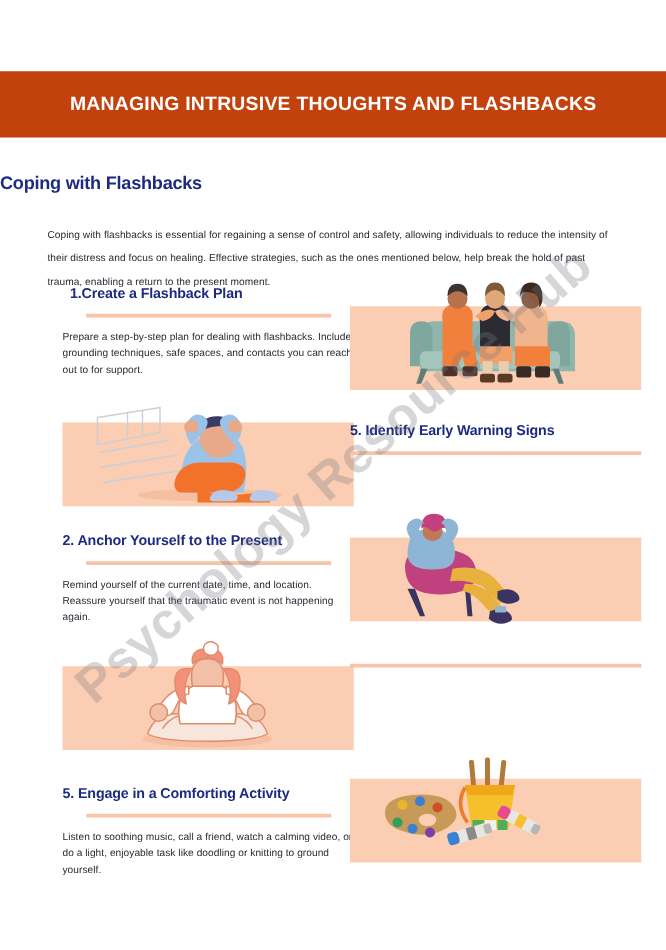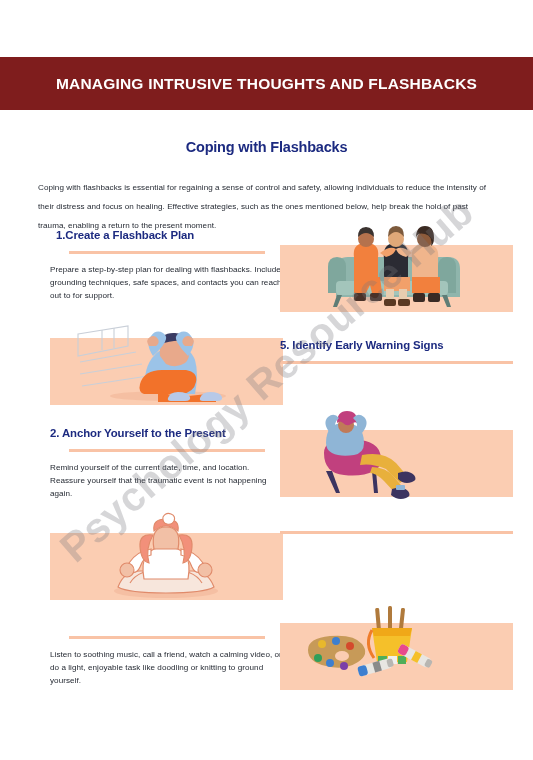--- a/index.html
+++ b/index.html
@@ -17,42 +17,41 @@
     box-sizing: border-box;
   }
 
   
   .banner {
     position: absolute;
     left: 0;
     top: 57px;
     width: 533px;
     height: 53px;
-    background: #7f1d1d;
+    background: #c2410c;
     display: flex;
     align-items: center;
     justify-content: center;
   }
   .banner-title {
     color: #ffffff;
     font-size: 15.5px;
     font-weight: bold;
     letter-spacing: 0.2px;
     text-transform: uppercase;
     font-family: "Liberation Sans", sans-serif;
     white-space: nowrap;
   }
 
   
   .section-title {
     position: absolute;
     left: 0;
     top: 139px;
     width: 533px;
-    text-align: center;
     color: #1c2a80;
     font-size: 14.5px;
     font-weight: bold;
     letter-spacing: -0.2px;
     font-family: "Liberation Sans", sans-serif;
   }
 
   .intro {
     position: absolute;
     left: 38px;
@@ -205,20 +204,21 @@
             <path d="M104 42 q-4 -22 12 -22 q16 0 12 22 z" fill="#f2c0a6" stroke="#e08a6a" stroke-width="1.2"></path>
             <path d="M103 28 q-8 14 -4 28 q-8 -2 -9 -16 q-1 -14 13 -12 z" fill="#f2907a" stroke="#e08a6a" stroke-width="1.1"></path>
             <path d="M129 28 q8 14 4 28 q8 -2 9 -16 q1 -14 -13 -12 z" fill="#f2907a" stroke="#e08a6a" stroke-width="1.1"></path>
             <path d="M104 24 q-2 -12 12 -12 q14 0 12 12 q-6 -5 -12 -5 q-6 0 -12 5 z" fill="#f2907a" stroke="#e08a6a" stroke-width="1.1"></path>
             <path d="M113 10 q3 -5 8 -3 q5 2 3 7 q-2 4 -7 3 q-5 -1 -4 -7 z" fill="#ffffff" stroke="#e08a6a" stroke-width="1.1"></path>
           </svg>
         </div>
       </div>
 
       <div class="block" style="top:400px;">
+        <div class="item-head">5. Engage in a Comforting Activity</div>
         <hr class="rule short">
         <p class="item-body">Listen to soothing music, call a friend, watch a calming video, or do a light, enjoyable task like doodling or knitting to ground yourself.</p>
       </div>
     </div>
 
     <div class="col col-right">
 
       <div class="block" style="top:17px;">
         <div class="art">
           <svg width="233" height="95" viewBox="0 0 233 95" style="bottom:-2px">

